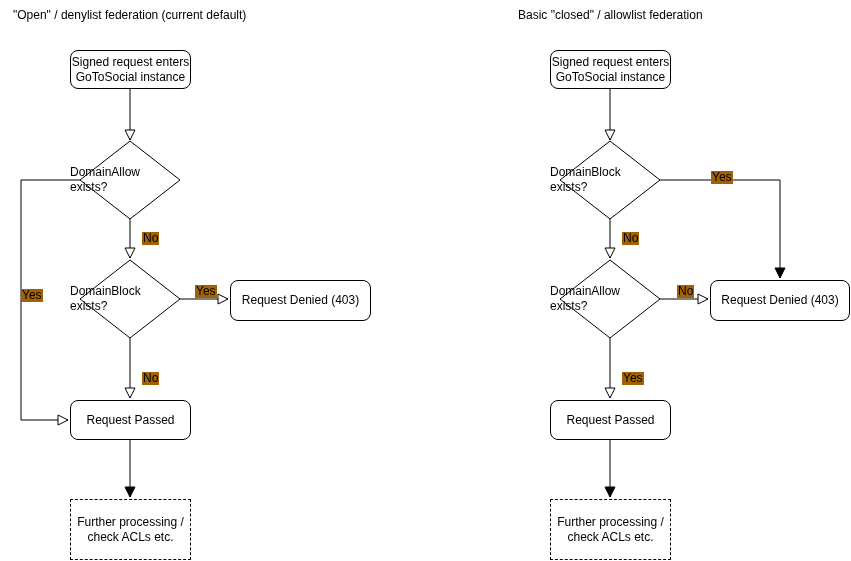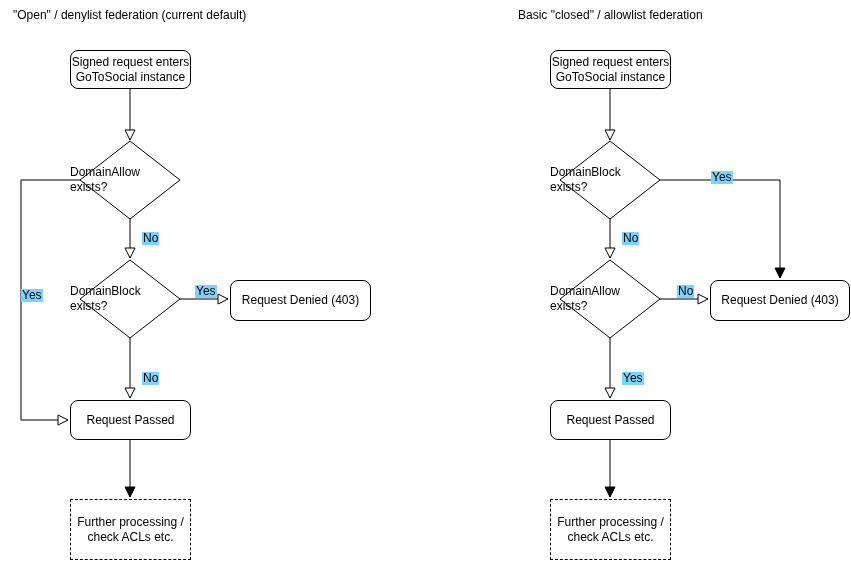--- a/index.html
+++ b/index.html
@@ -47,21 +47,21 @@
     width: 120px;
     text-align: left;
     font-size: 12px;
     line-height: 15px;
     white-space: pre-line;
   }
   .edge-label {
     position: absolute;
     font-size: 12px;
     line-height: 13px;
-    background: #7dd3fc;
+    background: #a16207;
     padding: 0 1px;
     white-space: pre;
   }
 </style>
 </head>
 <body>
 
 <div class="canvas">
 
   <svg width="851" height="561" viewBox="0 0 851 561">

